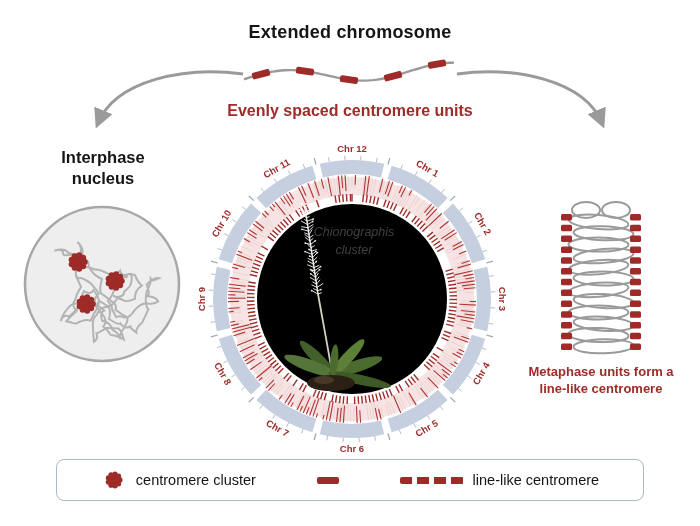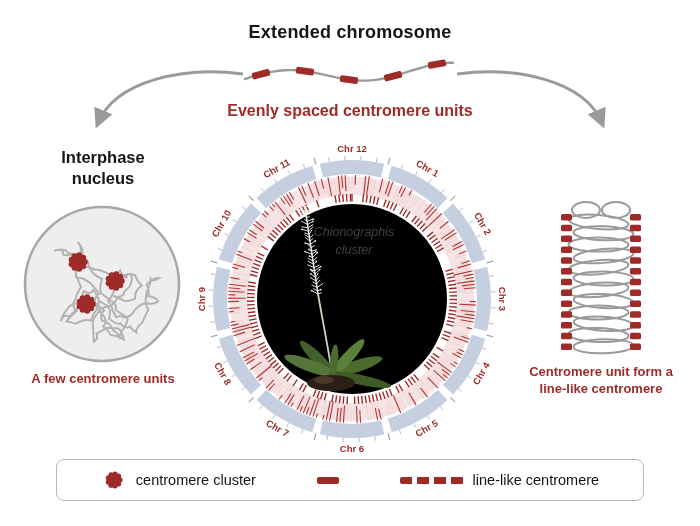--- a/index.html
+++ b/index.html
@@ -96,21 +96,20 @@
         <circle cx="62.63" cy="107.85" r="3.00" fill="#9e2b28"></circle>
         <circle cx="59.66" cy="104.31" r="3.00" fill="#9e2b28"></circle>
         <circle cx="59.66" cy="99.69" r="3.00" fill="#9e2b28"></circle>
         <circle cx="62.63" cy="96.15" r="3.00" fill="#9e2b28"></circle>
         <circle cx="67.17" cy="95.35" r="3.00" fill="#9e2b28"></circle>
         <circle cx="71.17" cy="97.66" r="3.00" fill="#9e2b28"></circle>
       </g>
     </svg>
 
   <div id="left-caption" class="abs side-caption">
-    <div>A few centromere units</div>
   </div>
 
   <svg id="circos-svg" class="abs" width="310" height="310">
       <circle cx="155" cy="155" r="113" fill="none" stroke="#f6e4e4" stroke-width="18"></circle>
       <line x1="155.0" y1="32.0" x2="155.0" y2="44.3" stroke="#eac9c9" stroke-width="0.7"></line>
       <line x1="158.0" y1="32.0" x2="157.7" y2="44.3" stroke="#eac9c9" stroke-width="0.7"></line>
       <line x1="167.0" y1="32.6" x2="165.9" y2="43.9" stroke="#eac9c9" stroke-width="0.7"></line>
       <line x1="170.0" y1="32.9" x2="168.1" y2="48.1" stroke="#eac9c9" stroke-width="0.7"></line>
       <line x1="173.0" y1="33.3" x2="170.9" y2="47.4" stroke="#eac9c9" stroke-width="0.7"></line>
       <line x1="175.9" y1="33.8" x2="172.8" y2="51.8" stroke="#eac9c9" stroke-width="0.7"></line>
@@ -765,21 +764,21 @@
       <rect x="77" y="114.2" width="11" height="6.5" rx="1.5" fill="#9e2b28"></rect>
       <rect x="8" y="125.0" width="11" height="6.5" rx="1.5" fill="#9e2b28"></rect>
       <rect x="77" y="125.0" width="11" height="6.5" rx="1.5" fill="#9e2b28"></rect>
       <rect x="8" y="135.8" width="11" height="6.5" rx="1.5" fill="#9e2b28"></rect>
       <rect x="77" y="135.8" width="11" height="6.5" rx="1.5" fill="#9e2b28"></rect>
       <rect x="8" y="146.6" width="11" height="6.5" rx="1.5" fill="#9e2b28"></rect>
       <rect x="77" y="146.6" width="11" height="6.5" rx="1.5" fill="#9e2b28"></rect>
     </svg>
 
   <div id="right-caption" class="abs side-caption">
-    <div>Centromere unit form a</div>
+    <div>Metaphase units form a</div>
     <div>line-like centromere</div>
   </div>
 
   <div id="legend" class="abs">
     <div class="legend-item">
       <svg id="cluster-icon-svg" width="26" height="24">
           <g>
             <circle cx="13" cy="12" r="5.72" fill="#9e2b28"></circle>
             <circle cx="18.94" cy="12.00" r="2.64" fill="#9e2b28"></circle>
             <circle cx="17.55" cy="15.82" r="2.64" fill="#9e2b28"></circle>

